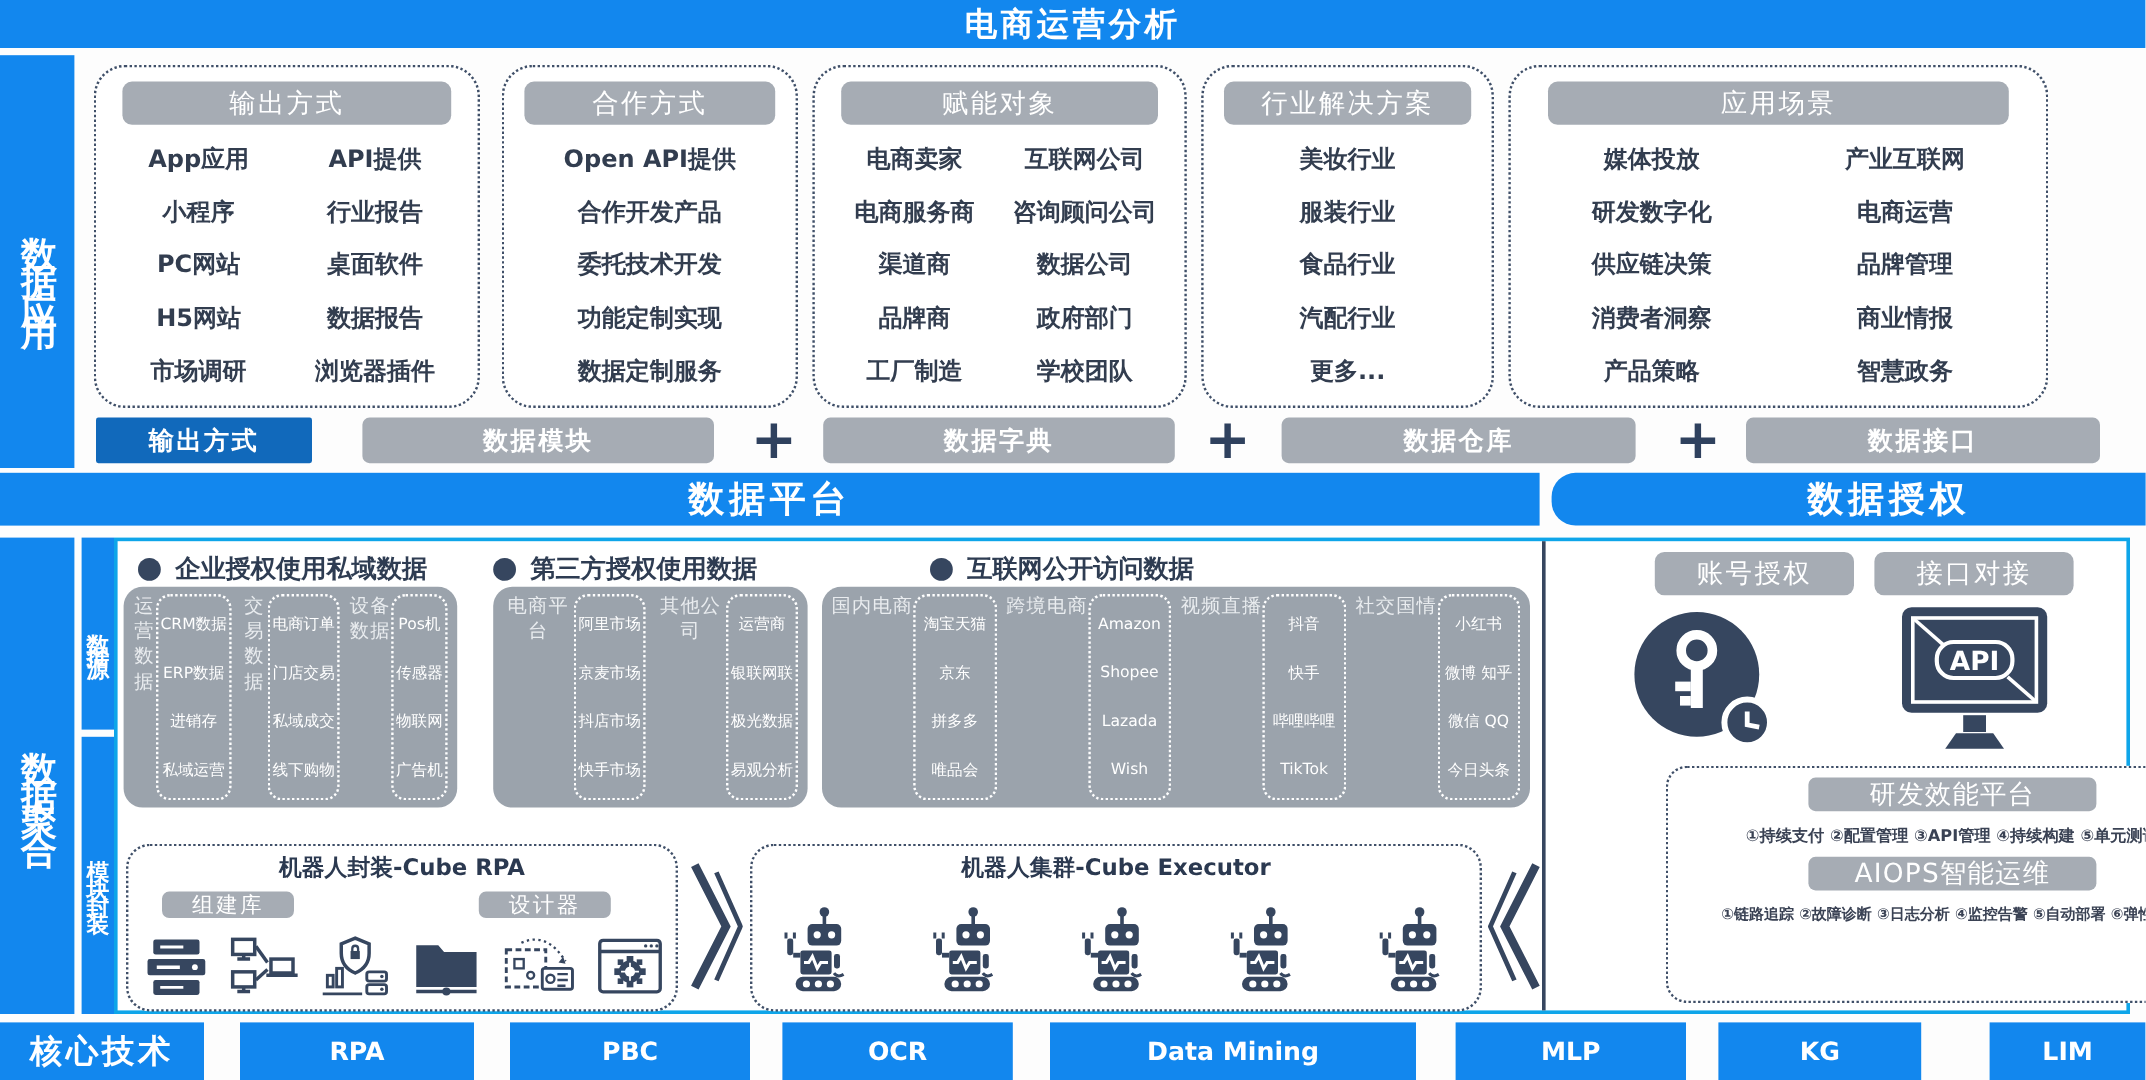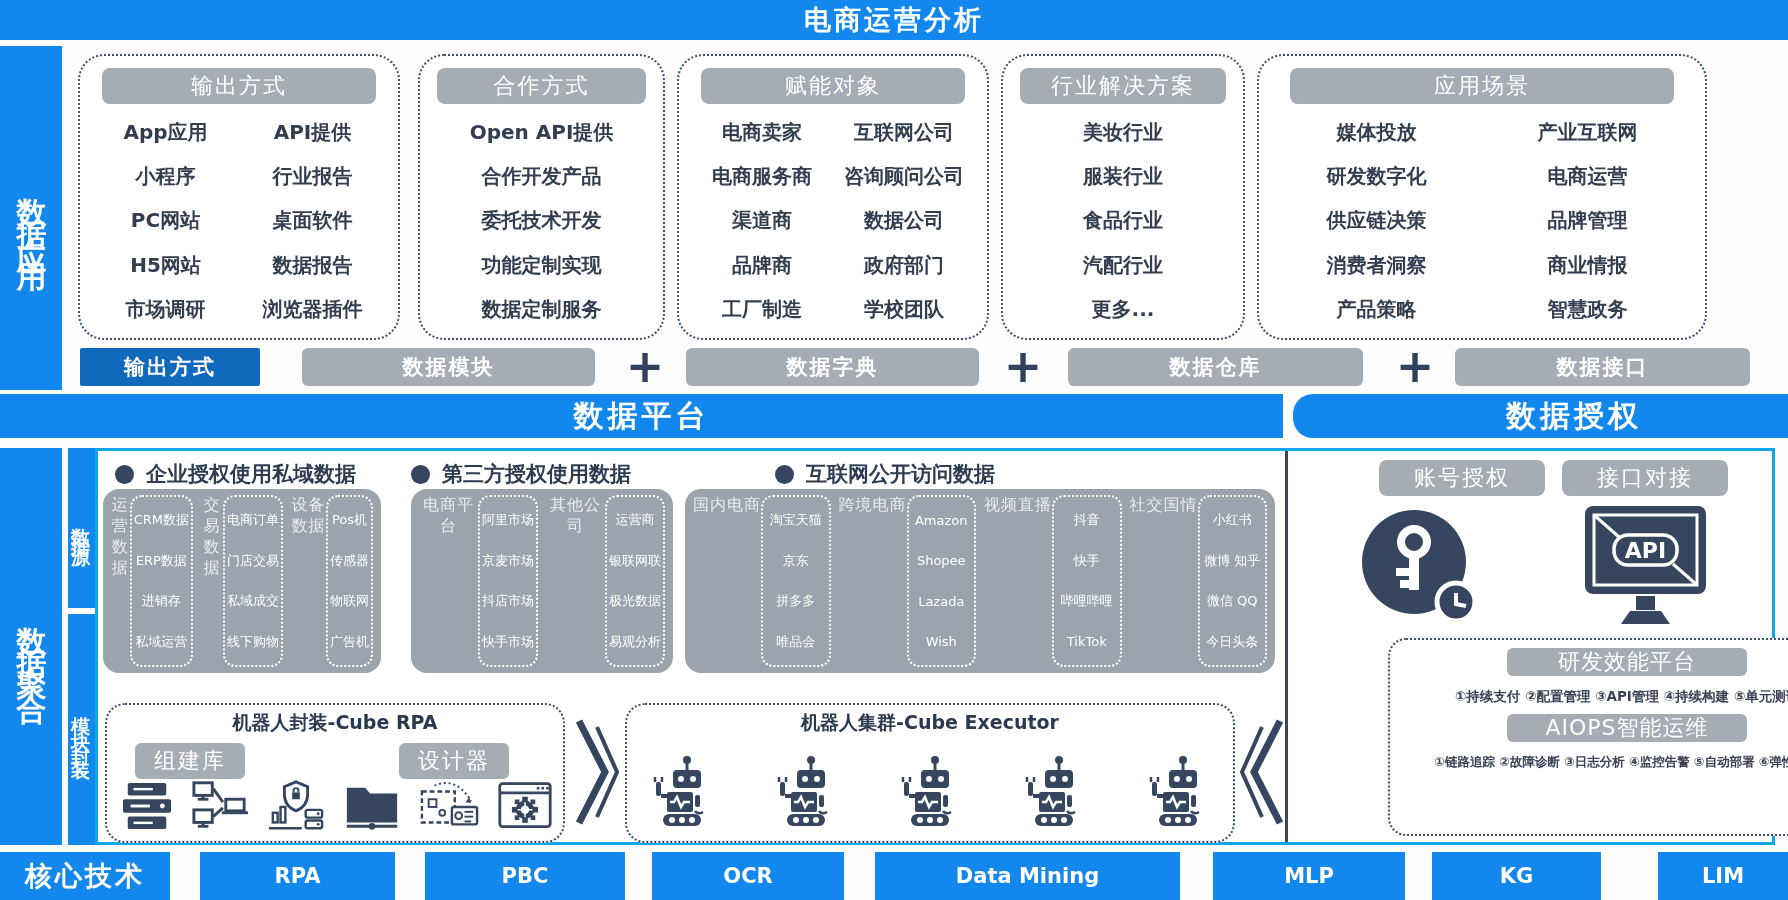--- a/index.html
+++ b/index.html
@@ -54,22 +54,22 @@
   .panel { top:38px; height:184px; background:#9ba3ac; border-radius:16px; padding:6px 8px;
     display:flex; gap:8px; }
   .pcol { flex:1; display:flex; }
   .phead { height:24px; text-align:center; color:#e9ecef; font-size:16px; letter-spacing:1px; }
   .pitems { flex:1; border:2px dotted #fff; border-radius:12px; padding:3px 2px;
     display:grid; grid-template-rows:repeat(4,1fr); align-items:center; }
   .pitem { color:#fff; font-size:13px; text-align:center; white-space:nowrap; }
 
   .mod-box { top:252px; height:140px; border:2px dotted #3f4f68; border-radius:20px; background:#fff; }
   .mod-title { margin-top:5px; text-align:center; font-size:19px; font-weight:bold; color:#2b3950; }
-  .mod-pill { position:absolute; top:38px; height:36px; background:#a6acb4; border-radius:6px; color:#fff;
-    font-size:22px; letter-spacing:2px; display:flex; align-items:center; justify-content:center; }
+  .mod-pill { position:absolute; top:38px; height:22px; background:#a6acb4; border-radius:6px; color:#fff;
+    font-size:18px; letter-spacing:2px; display:flex; align-items:center; justify-content:center; }
   .icon-row { position:absolute; left:14px; right:10px; top:70px; height:62px;
     display:flex; align-items:center; justify-content:space-between; }
   .robot-row { position:absolute; left:24px; right:24px; top:36px; height:100px;
     display:flex; align-items:center; justify-content:space-between; }
 
   .auth-pill { top:460px; height:36px; background:#a6acb4; border-radius:8px; color:#fff; font-size:22px;
     letter-spacing:2px; display:flex; align-items:center; justify-content:center; }
 
   .devops-box { left:1388px; top:638px; width:478px; height:198px; border:2px dotted #3f4f68;
     border-radius:18px; background:#fff; }

